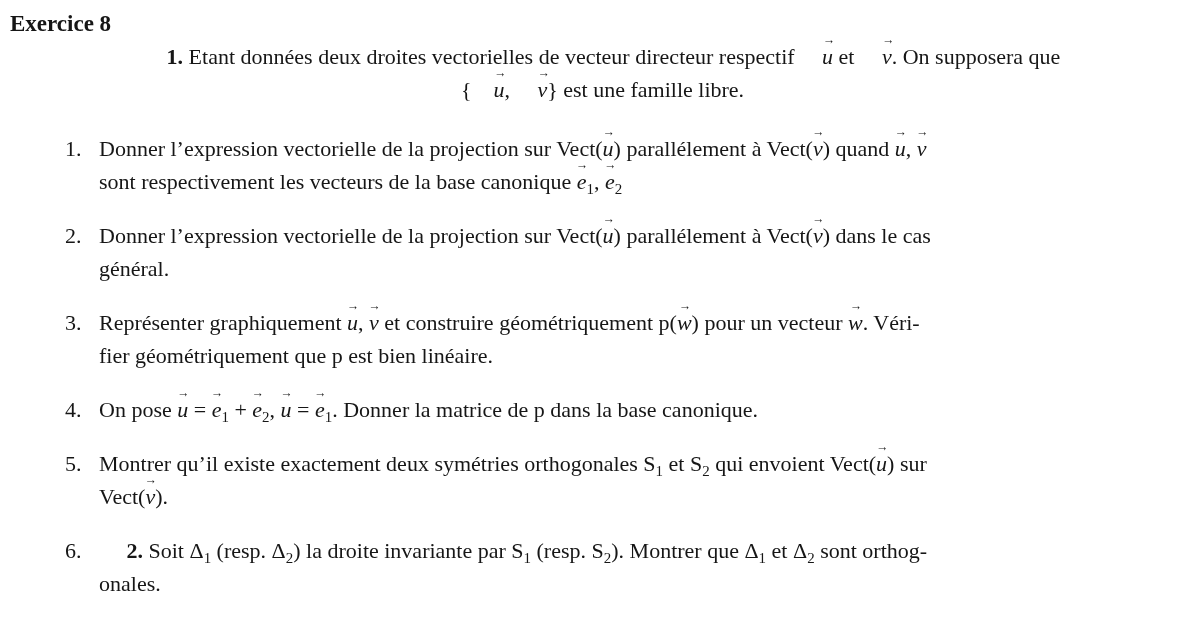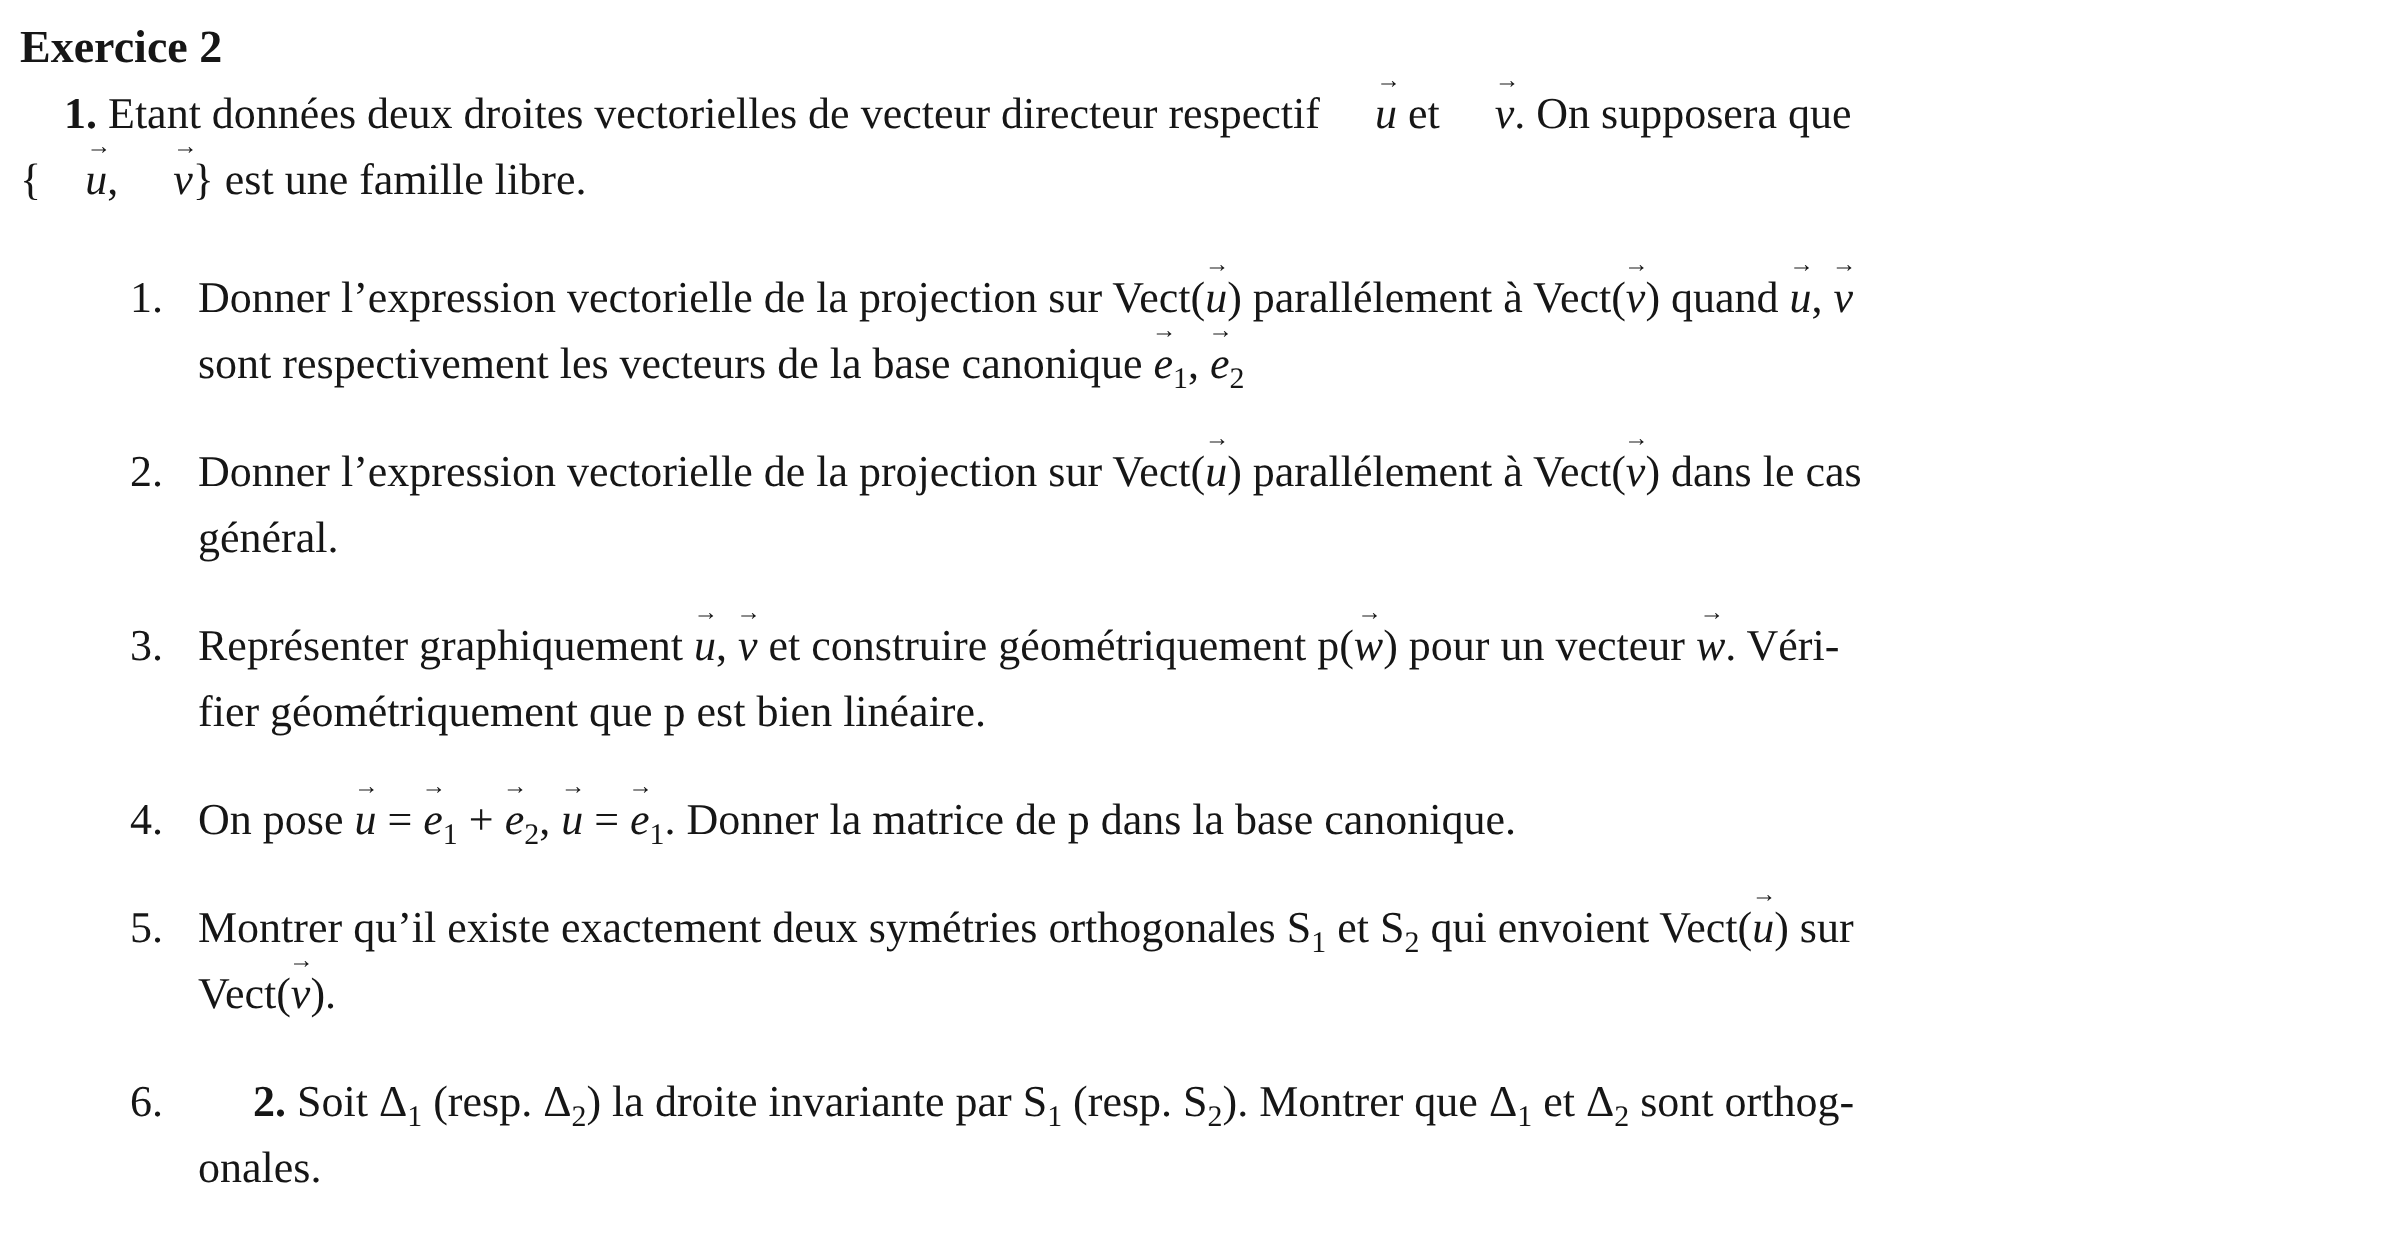--- a/index.html
+++ b/index.html
@@ -22,20 +22,21 @@
   .title {
     margin: 0;
     font-size: 23px;
     font-weight: bold;
     line-height: 33px;
   }
   .intro {
     margin: 0;
     width: 1185px;
     text-indent: 22px;
+    text-align: center;
   }
   .exlist {
     list-style: none;
     margin: 26px 0 0 0;
     padding: 0 0 0 55px;
   }
   .exlist li {
     display: flex;
     margin-bottom: 21px;
   }
@@ -67,21 +68,21 @@
     font-size: 0.68em;
     line-height: 0;
     vertical-align: -0.32em;
     font-style: normal;
   }
 </style>
 </head>
 <body>
 
 <div class="page">
-  <h1 class="title">Exercice 2</h1>
+  <h1 class="title">Exercice 8</h1>
 
   <p class="intro"><span class="bold">1.</span><span> Etant données deux droites vectorielles de vecteur directeur respectif </span><span class="vec"><span class="va">→</span><span>u</span></span><span> et </span><span class="vec"><span class="va">→</span><span>v</span></span><span>. On supposera que</span><br><span>{</span><span class="vec"><span class="va">→</span><span>u</span></span><span>, </span><span class="vec"><span class="va">→</span><span>v</span></span><span>} est une famille libre.</span></p>
 
   <ol class="exlist">
     <li>
       <span class="num">1.</span>
       <span class="txt"><span>Donner l’expression vectorielle de la projection sur </span><span class="mi">Vect(</span><span class="vec"><span class="va">→</span><span>u</span></span><span class="mi">)</span><span> parallélement à </span><span class="mi">Vect(</span><span class="vec"><span class="va">→</span><span>v</span></span><span class="mi">)</span><span> quand </span><span class="vec"><span class="va">→</span><span>u</span></span><span>, </span><span class="vec"><span class="va">→</span><span>v</span></span><br><span>sont respectivement les vecteurs de la base canonique </span><span class="vec"><span class="va">→</span><span>e</span></span><sub class="msub">1</sub><span>, </span><span class="vec"><span class="va">→</span><span>e</span></span><sub class="msub">2</sub></span>
     </li>
     <li>
       <span class="num">2.</span>

